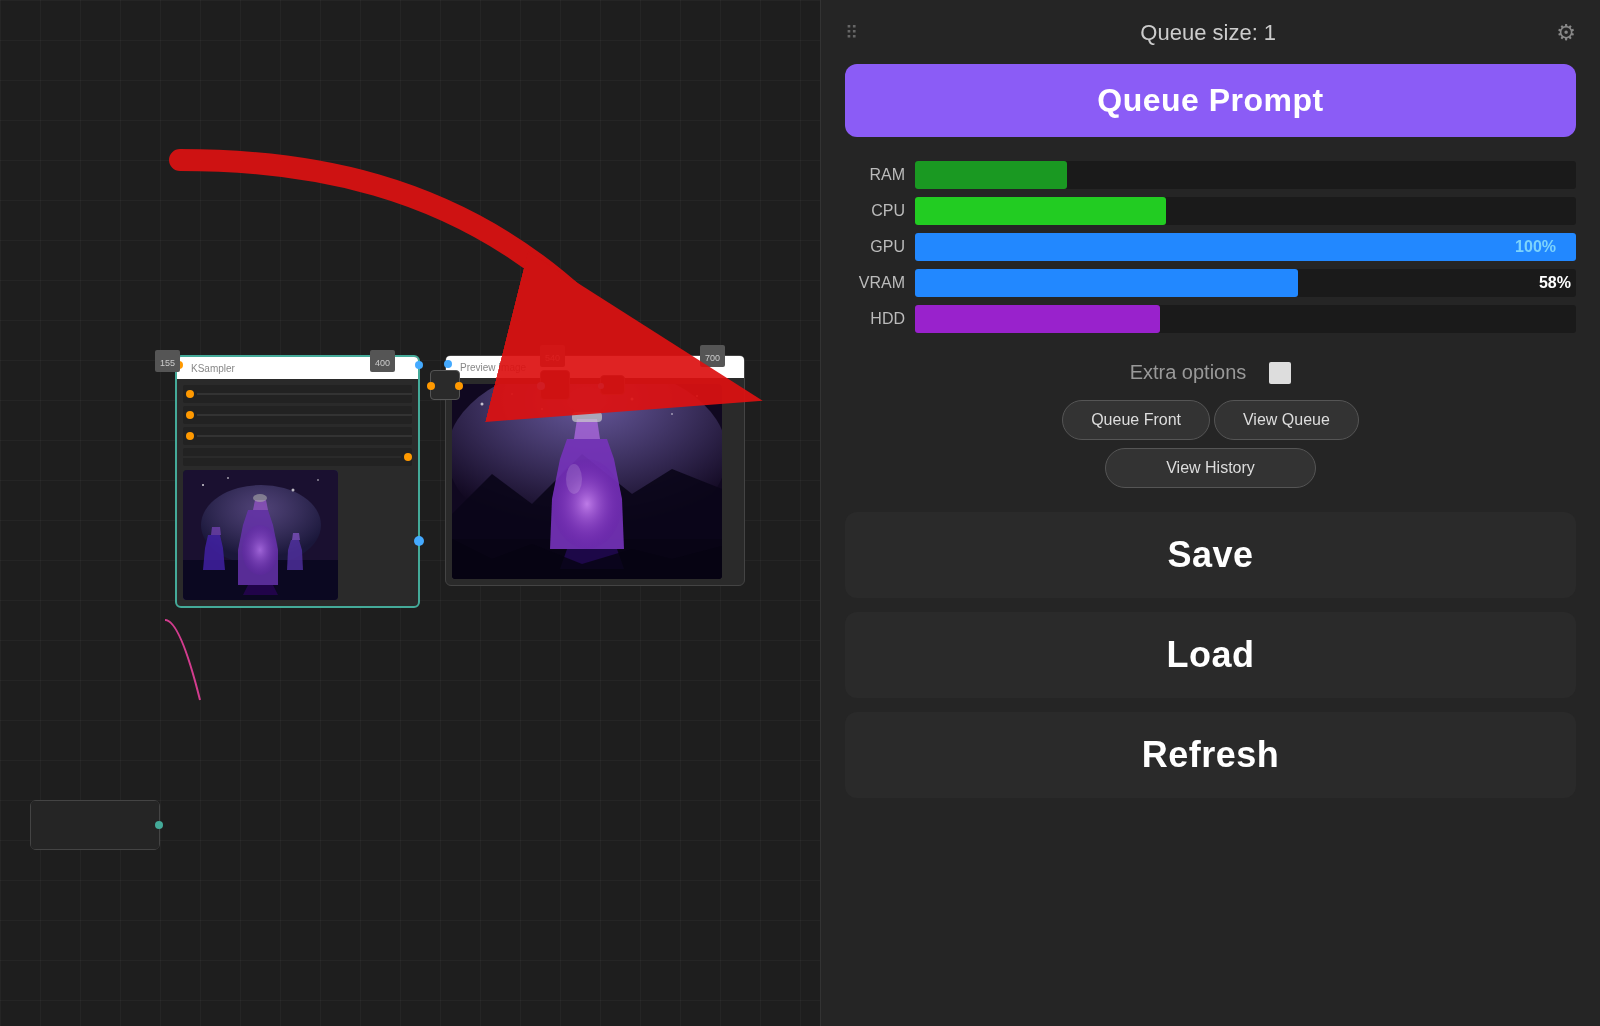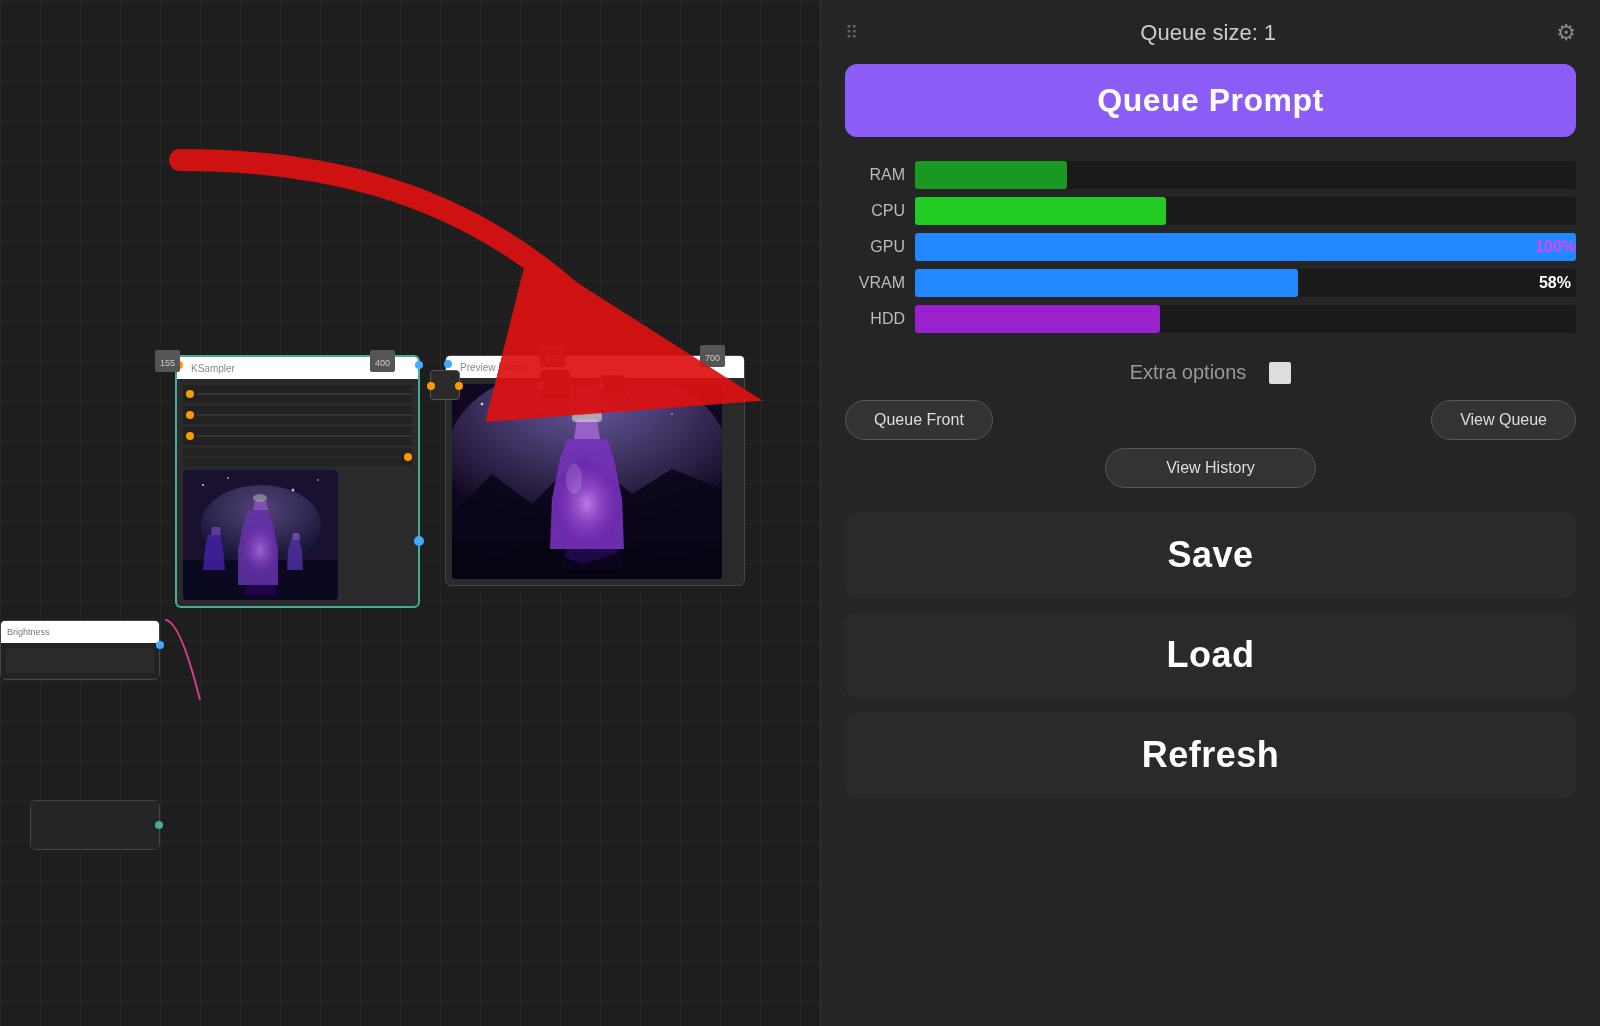--- a/index.html
+++ b/index.html
@@ -238,21 +238,21 @@
       background: #ddd;
       border-radius: 2px;
       cursor: pointer;
     }
 
     
     .action-buttons-row {
       display: flex;
       gap: 4px;
       margin-bottom: 8px;
-      justify-content: space-between;
+      justify-content: center;
     }
 
     .action-btn-small {
       padding: 10px 28px;
       background: #333;
       border: 1px solid #555;
       border-radius: 20px;
       color: #ddd;
       font-size: 16px;
       cursor: pointer;
@@ -449,29 +449,20 @@
     <div style="width:6px; height:6px; background:#4af; border-radius:50%; position:absolute; left:-3px; top:7px;"></div>
   </div>
 
   <div style="position:absolute; left:540px; top:345px; background:#555; border-radius:2px; padding:2px 5px;">
     <span style="color:#ccc; font-size:9px;">540</span>
   </div>
   <div style="position:absolute; left:700px; top:345px; background:#555; border-radius:2px; padding:2px 5px;">
     <span style="color:#ccc; font-size:9px;">700</span>
   </div>
 
-  <div class="node" style="left:0px; top:620px; width:160px; height:60px;">
-    <div class="node-header">
-      <span style="font-size:9px; color:#777;">Brightness</span>
-    </div>
-    <div style="padding:5px; height:35px; background:#222;">
-      <div style="height:100%; background:#2a2a2a; border-radius:2px;"></div>
-    </div>
-    <div style="position:absolute; right:-5px; top:20px; width:8px; height:8px; background:#4af; border-radius:50%;"></div>
-  </div>
 
   <div class="node" style="left:30px; top:800px; width:130px; height:50px;">
     <div style="height:100%; background:#252525; border-radius:4px; padding:5px;">
       <div style="width:8px; height:8px; background:#4a9; border-radius:50%; position:absolute; right:-4px; top:20px;"></div>
     </div>
   </div>
 
   <svg style="position:absolute; left:100px; top:100px; width:700px; height:350px; pointer-events:none; overflow:visible;">
     <defs>
       <marker id="arrowhead" markerWidth="12" markerHeight="8" refX="10" refY="4" orient="auto">
@@ -508,21 +499,21 @@
       <div class="stat-bar-container">
         <div class="stat-bar stat-bar-green" style="width: 38%;"></div>
 
       </div>
     </div>
 
     <div class="stat-row">
       <span class="stat-label">GPU</span>
       <div class="stat-bar-container">
         <div class="stat-bar stat-bar-blue" style="width: 100%;"></div>
-        <span class="stat-percent" style="right: 0; color: #d946ef;">100%</span>
+        <span class="stat-percent" style="right: 20px; color: #7dd3fc;">100%</span>
       </div>
     </div>
 
     <div class="stat-row">
       <span class="stat-label">VRAM</span>
       <div class="stat-bar-container">
         <div class="stat-bar stat-bar-blue" style="width: 58%;"></div>
         <span class="stat-percent" style="right: 5px; color: white;">58%</span>
       </div>
     </div>

